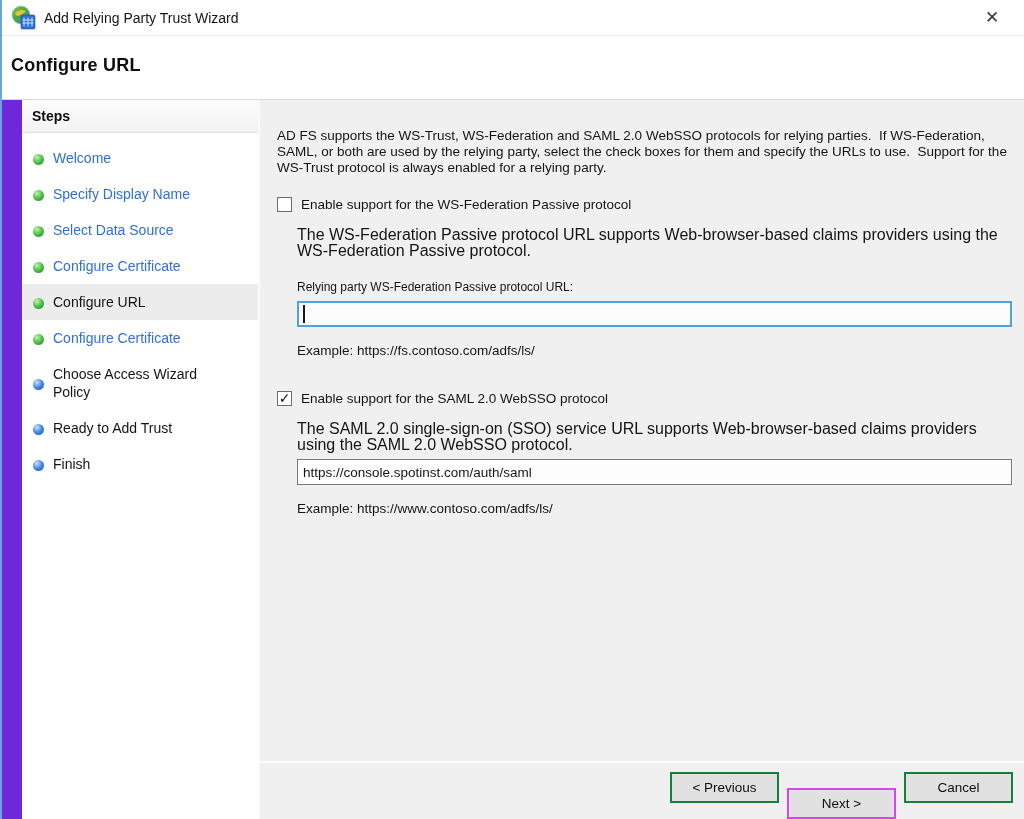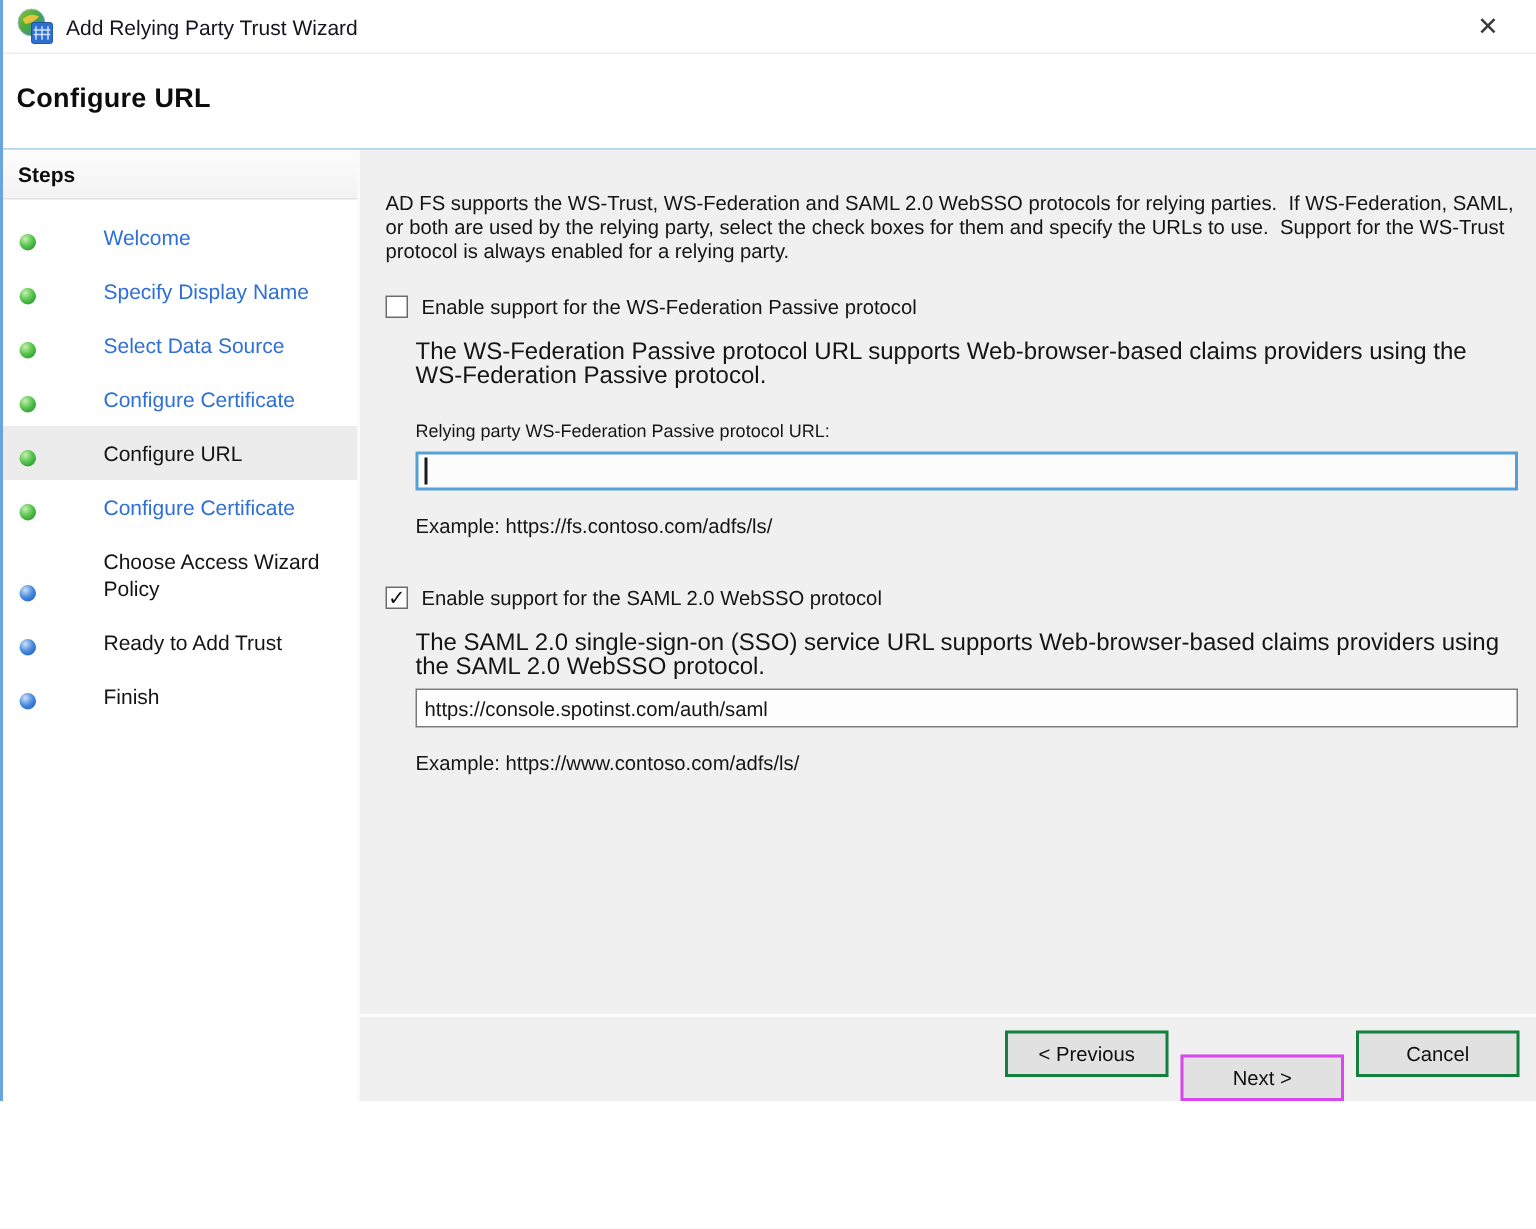--- a/index.html
+++ b/index.html
@@ -4,22 +4,22 @@
 <style>
   * { margin: 0; padding: 0; box-sizing: border-box; }
   html, body { width: 1024px; height: 819px; }
   body {
     font-family: "Liberation Sans", "DejaVu Sans", sans-serif;
     background: #ffffff;
     overflow: hidden;
   }
   .window {
     position: relative;
-    width: 1024px; height: 734px;
-    background: #0ea5e9;
+    width: 1024px; height: 819px;
+    background: #6d28d9;
     border-left: 2px solid #6aa6dd;
     display: flex; flex-direction: column;
     overflow: hidden;
   }
   
   .titlebar {
     height: 36px; flex: 0 0 36px;
     display: flex; align-items: center;
     padding-left: 9px;
     background: #ffffff;
@@ -49,35 +49,35 @@
     flex: 1 1 auto;
     display: flex;
     border-top: 1px solid #d9d9d9;
     min-height: 0;
   }
   
   .steps {
     flex: 0 0 238px;
     background: #ffffff;
     border-right: 2px solid #fafafa;
+    margin-left: 20px;
   }
   .steps-header {
     height: 33px;
     padding: 8px 0 0 10px;
     font-size: 14px; font-weight: 700; color: #0d0d0d;
     background: linear-gradient(#fdfdfd, #f3f3f3);
     border-bottom: 1px solid #e2e2e2;
   }
   .steps ul { list-style: none; margin-top: 7px; }
   .steps li {
-    display: flex; align-items: flex-end;
+    display: flex; align-items: center;
     padding: 9px 6px 9px 11px;
     font-size: 14px;
     cursor: default;
-    gap: 36px;
   }
   .steps li .bullet {
     flex: 0 0 11px; width: 11px; height: 11px;
     border-radius: 50%;
     margin: 2px 9px 0 0;
   }
   .steps li.done .bullet, .steps li.current .bullet {
     background: radial-gradient(circle at 35% 30%, #c9efb1 0%, #57c54d 45%, #2f9e38 78%, #23842c 100%);
   }
   .steps li.todo .bullet {

